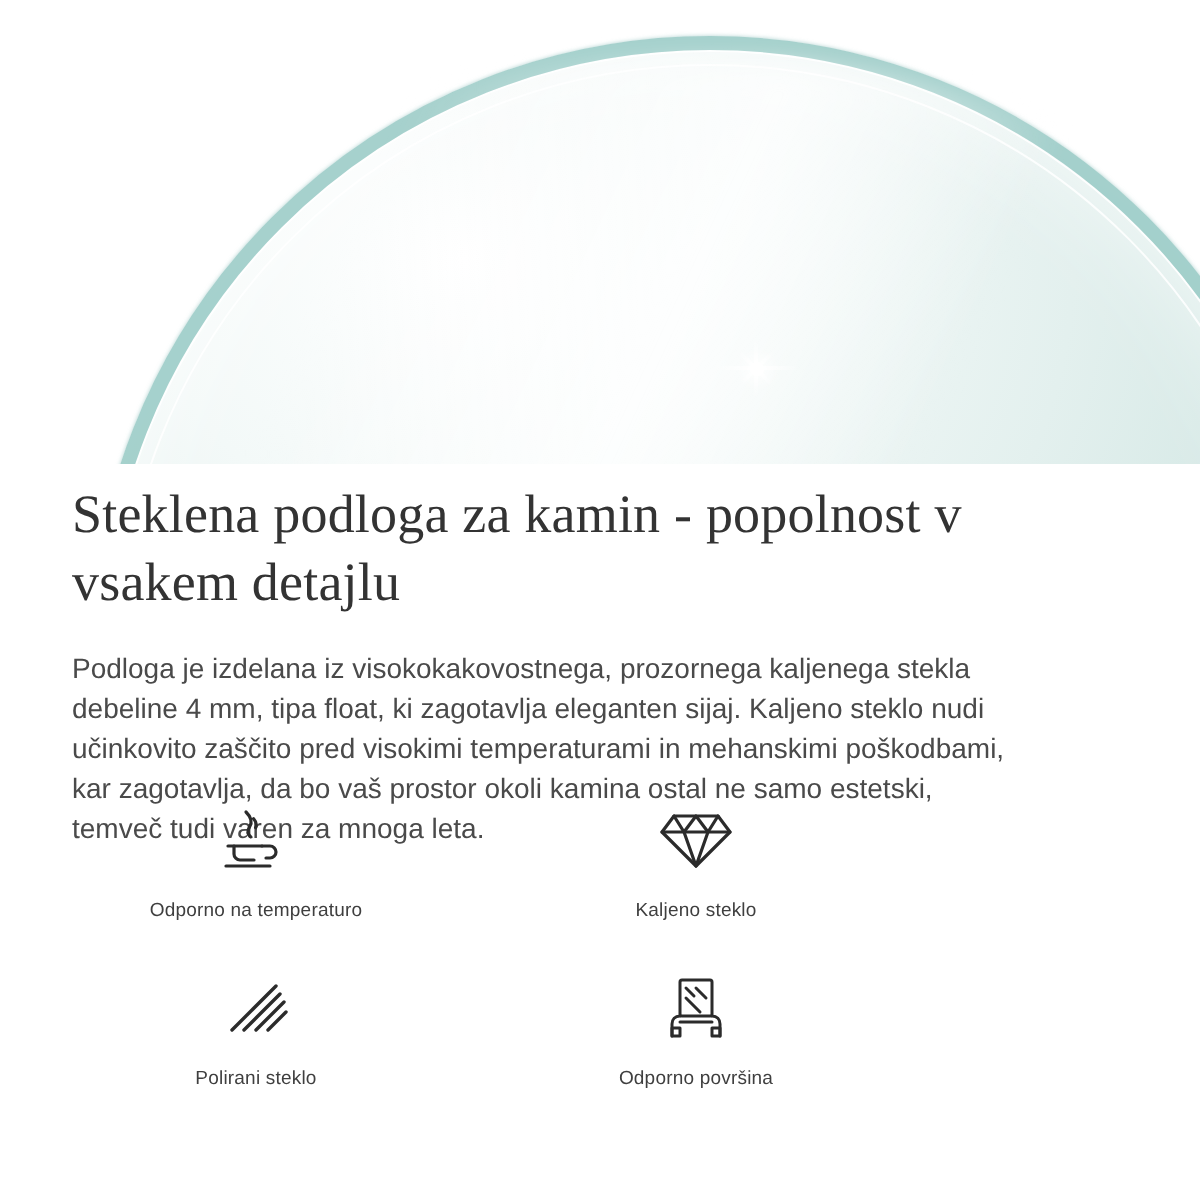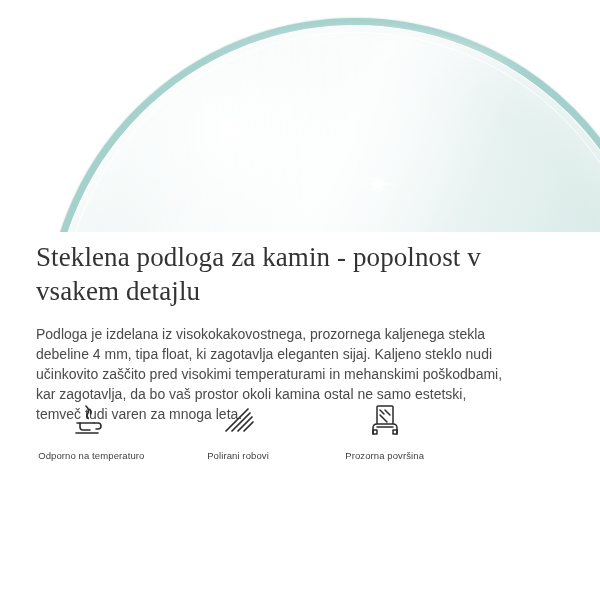--- a/index.html
+++ b/index.html
@@ -111,21 +111,21 @@
     color: #4a4a4a;
     max-width: 536px;
   }
 
   
   .features {
     position: absolute;
     left: 0; top: 400px;
     width: 476px;
     display: grid;
-    grid-template-columns: repeat(3, 1fr);
+    grid-template-columns: repeat(2, 1fr);
     grid-template-rows: 72px 72px;
     row-gap: 8px;
     padding: 0 24px;
     gap: 12px;
   }
   .feature {
     display: flex;
     flex-direction: column;
     align-items: center;
     justify-content: flex-start;
@@ -178,42 +178,53 @@
           <path d="M9 20v4a3 3 0 0 0 3 3h7"></path>
           <path d="M23 20h4a3 3 0 0 1 0 6h-2"></path>
           <path d="M5 30h22"></path>
         </svg>
       </div>
       <div class="flabel">Odporno na temperaturo</div>
     </div>
 
 
 
+    <div class="feature">
+      <div class="ficon">
+        <svg width="38" height="34" viewBox="0 0 38 34" fill="none" stroke="#2b2b2b" stroke-width="1.6" stroke-linecap="round" stroke-linejoin="round">
+          <path d="M8 5h22l6 8-17 17L2 13l6-8z"></path>
+          <path d="M2 13h34"></path>
+          <path d="M8 5l5 8 6-8 6 8 5-8"></path>
+          <path d="M13 13l6 17 6-17"></path>
+        </svg>
+      </div>
+      <div class="flabel">Kaljeno steklo</div>
+    </div>
 
     <div class="feature">
       <div class="ficon">
         <svg width="36" height="34" viewBox="0 0 36 34" fill="none" stroke="#2b2b2b" stroke-width="1.7" stroke-linecap="round" stroke-linejoin="round">
           <path d="M6 28L28 6"></path>
           <path d="M12 28L30 10"></path>
           <path d="M18 28L32 14"></path>
           <path d="M24 28L33 19"></path>
         </svg>
       </div>
-      <div class="flabel">Polirani robovi</div>
+      <div class="flabel">Polirani steklo</div>
     </div>
 
     <div class="feature">
       <div class="ficon">
         <svg width="40" height="34" viewBox="0 0 40 34" fill="none" stroke="#2b2b2b" stroke-width="1.5" stroke-linecap="round" stroke-linejoin="round">
           <rect x="12" y="3" width="16" height="18" rx="1"></rect>
           <path d="M15 7l4 4M15 12l7 7M20 7l5 5"></path>
           <path d="M12 21c-2.5 0-4 1.6-4 4v6"></path>
           <path d="M28 21c2.5 0 4 1.6 4 4v6"></path>
           <path d="M8 27h4v4H8z"></path>
           <path d="M28 27h4v4h-4z"></path>
           <path d="M12 24h16"></path>
         </svg>
       </div>
-      <div class="flabel">Prozorna površina</div>
+      <div class="flabel">Odporno površina</div>
     </div>
 
   </div>
 </div>
 
 </body></html>

